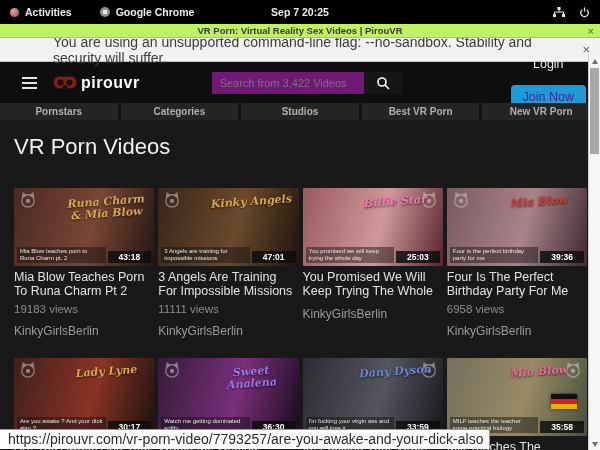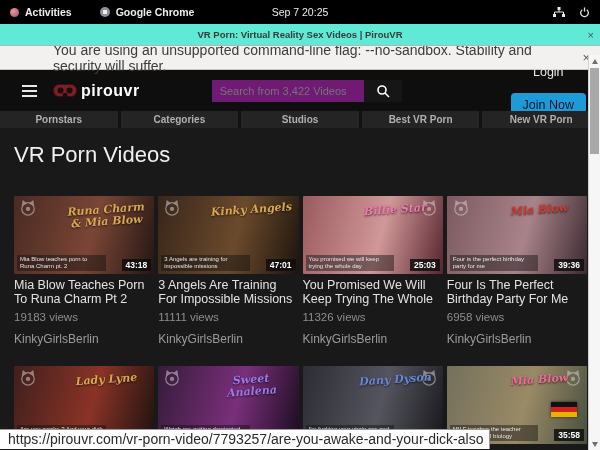--- a/index.html
+++ b/index.html
@@ -9,26 +9,26 @@
 
   
   .gnome-bar { position:relative; height:17px; background:#000; display:flex;
                align-items:center; color:#ececec; font-size:11px; padding:12px 10px; }
   .gb-left { display:flex; align-items:center; gap:6px; }
   .distro-dot { width:9px; height:9px; border-radius:50%;
                 background:radial-gradient(circle at 35% 35%, #e59aa4, #a84a58); }
   .chrome-dot { width:10px; height:10px; border-radius:50%; margin-left:22px;
                 background:radial-gradient(circle, #e8eaec 0 30%, #8b9094 34% 100%); }
   .gb-label { font-weight:bold; font-size:10.5px; }
-  .gb-clock { position:absolute; left:0; right:0; text-align:center; font-weight:normal;
+  .gb-clock { position:absolute; left:0; right:0; text-align:center; font-weight:bold;
               font-size:10.5px; pointer-events:none; }
   .gb-right { margin-left:auto; display:flex; align-items:center; gap:14px; }
 
   
-  .titlebar { height:22px; background:#5eead4; display:flex; align-items:center;
+  .titlebar { height:14px; background:#bef264; display:flex; align-items:center;
               border-bottom:1px solid #b7b4b0; position:relative; }
   .titlebar .wt { flex:1; text-align:center; font-size:9.5px; font-weight:bold; color:#3a3a3a; }
   .titlebar .wclose { position:absolute; right:6px; color:#555; font-size:11px; line-height:10px; cursor:default; }
 
   
   .notice { height:24px; background:#f2f1ef; border-bottom:1px solid #c9c6c2;
             display:flex; align-items:center; padding:0 10px; }
   .notice-text { font-size:14px; color:#3c3c3c;margin-left:43px; }
   .notice-close { margin-left:auto; color:#5a5a5a; font-size:13px; }
 
@@ -38,21 +38,21 @@
   .hamburger i { display:block; height:2px; background:#e8e8e8; }
   .logo { display:flex; align-items:center; gap:4px; }
   .logo-text { color:#fff; font-weight:bold; font-size:16px; letter-spacing:.5px; }
   .searchwrap { display:flex; align-items:center; margin-left:72px; }
   .search-input { width:152px; height:22px; background:#701a75; border:none; color:#9b9b9b;
                   font-size:11px; padding:0 8px; outline:none; font-family:"Liberation Sans",sans-serif; }
   .search-btn { width:38px; height:22px; background:#161616; border:none; display:flex;
                 align-items:center; justify-content:center; }
   .hdr-right { margin-left:auto; display:flex; align-items:center; gap:14px;flex-direction:column; }
   .login { color:#e8e8e8; font-size:12.5px; }
-  .join { background:#1e9bd7; color:#0f172a; font-size:12.5px; padding:5px 12px; border-radius:4px; }
+  .join { background:#1e9bd7; color:#4c1d95; font-size:12.5px; padding:5px 12px; border-radius:4px; }
 
   
   .nav { height:17px; background:#121212; display:flex; gap:3px; }
   .nav-item { flex:1; background:#242424; color:#b0b0b0; font-size:10px; font-weight:bold;
               display:flex; align-items:center; justify-content:center; }
 
   
   .content { padding:0 13px 0 14px; }
   .page-head { display:flex; align-items:center; justify-content:space-between;
                margin-top:14px; margin-bottom:28px; }
@@ -67,21 +67,21 @@
   .cat-mark { position:absolute; top:4px; opacity:.55; }
   .script { position:absolute; top:8px; right:4px; width:62%; text-align:center;
             font-family:"DejaVu Serif", serif; font-style:italic; font-weight:bold;
             font-size:11px; line-height:12px; transform:rotate(-4deg);
             text-shadow:0 1px 2px rgba(0,0,0,.7); }
   .thumb-bottom { position:absolute; left:0; right:0; bottom:3px; display:flex;
                   align-items:flex-end; justify-content:space-between; padding:0 3px; }
   .caption { font-size:6px; line-height:7px; color:#e6e6e6; background:rgba(15,15,15,.45);
              padding:1px 3px; max-width:66%; }
   .duration { background:rgba(12,12,12,.82); color:#fff; font-size:8.5px; font-weight:bold;
-              padding:1px 4px; }
+              padding:1px 11px; }
   .flag { position:absolute; right:10px; top:36px; width:26px; height:15px; display:none;
           box-shadow:0 0 3px rgba(0,0,0,.6); }
   .flag i { display:block; height:5px; }
   .flag i:nth-child(1){ background:#111; } .flag i:nth-child(2){ background:#d02020; }
   .flag i:nth-child(3){ background:#e8b400; }
   .vtitle { margin-top:5px; color:#e3e3e3; font-size:12.5px; line-height:13.5px;
             height:27px; overflow:hidden; }
   .views  { margin-top:5px; color:#8d8d8d; font-size:11.5px; }
   .studio { margin-top:9px; color:#9b9b9b; font-size:12px; }
 
@@ -232,21 +232,20 @@
         <circle cx="10" cy="10" r="2.4" fill="#cfcfcf"></circle>
       </svg>
       <div class="script" style="color: rgb(240, 122, 176);">Billie Star</div>
 
       <div class="thumb-bottom">
         <span class="caption">You promised we will keep trying the whole day</span>
         <span class="duration">25:03</span>
       </div>
     </div>
     <div class="vtitle">You Promised We Will Keep Trying The Whole Day</div>
-    <div class="views">11326 views</div>
     <div class="studio">KinkyGirlsBerlin</div>
   </div>
 
   <div class="card">
     <div class="thumb" style="background: linear-gradient(105deg, rgb(124, 90, 96), rgb(168, 131, 138) 55%, rgb(60, 41, 48));">
       <svg class="cat-mark" width="18" height="16" viewBox="0 0 20 18" style="left: 5px;">
         <polygon points="3,7 4,0 9,4" fill="#cfcfcf"></polygon>
         <polygon points="17,7 16,0 11,4" fill="#cfcfcf"></polygon>
         <circle cx="10" cy="10" r="7" fill="none" stroke="#cfcfcf" stroke-width="1.4"></circle>
         <circle cx="10" cy="10" r="2.4" fill="#cfcfcf"></circle>

